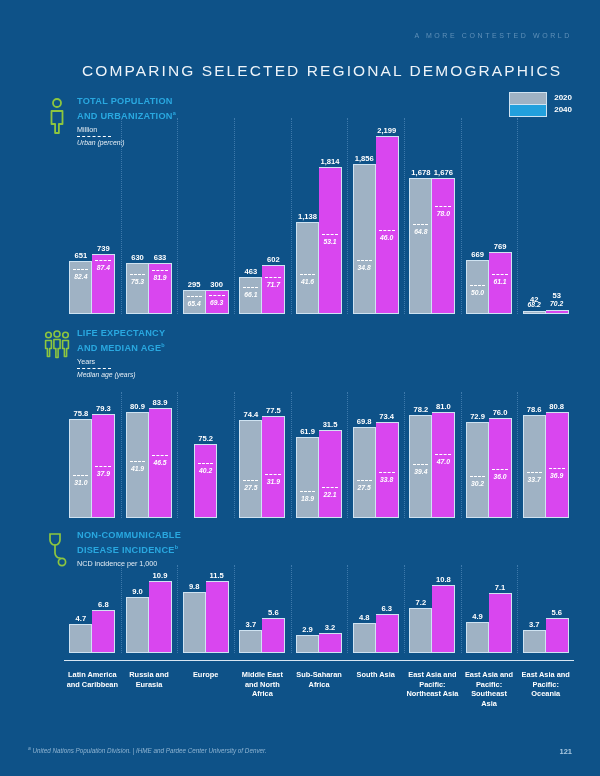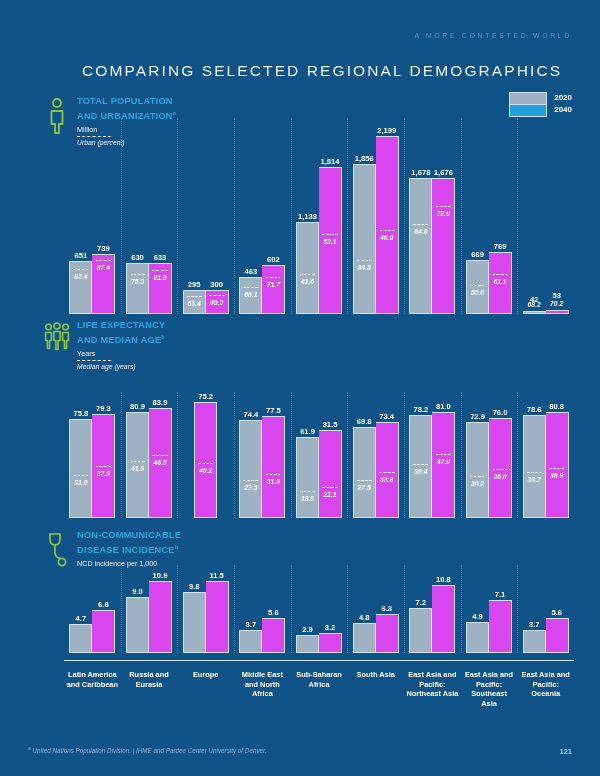--- a/index.html
+++ b/index.html
@@ -260,21 +260,21 @@
             </div>
             <div class="bar b2040" style="width: 23px; height: 4.29013px;">
               <div class="toplabel" style="margin-bottom: 11px;">53</div>
               <div class="outside-val" style="bottom: 6.29013px;">70.2</div>
             </div>
           </div>
         </div>
       </div>
   </div>
 
-  <div class="sec-head" style="left:44px;top:320px;">
+  <div class="sec-head" style="left:44px;top:328px;">
     <div class="sec-icon">
       <svg width="26" height="32" viewBox="0 0 26 32" aria-hidden="true">
         <g fill="none" stroke="#8dc63f" stroke-width="1.6" stroke-linejoin="round">
           <circle cx="4.5" cy="5" r="2.8"></circle>
             <path d="M1.6 10.5h5.8v8H5.6v8H3.4v-8H1.6z"></path>
           <circle cx="13" cy="4" r="3"></circle>
             <path d="M9.9 9.5h6.2v9h-2v9h-2.2v-9H9.9z"></path>
           <circle cx="21.5" cy="5" r="2.8"></circle>
             <path d="M18.6 10.5h5.8v8h-1.8v8h-2.2v-8h-1.8z"></path>
         </g>
@@ -324,21 +324,21 @@
             </div>
             <div class="bar b2040" style="width: 23px; height: 110px;">
               <div class="toplabel">83.9</div>
               <div class="urban-line" style="bottom: 60.9654px;"></div>
               <div class="urban-val" style="bottom: 50.9654px;">46.5</div>
             </div>
           </div>
         </div>
         <div class="group">
           <div class="bar-wrap">
-            <div class="bar b2040" style="width: 23px; height: 116px;">
+            <div class="bar b2040" style="width: 23px; height: 74px;">
               <div class="toplabel">75.2</div>
               <div class="urban-line" style="bottom: 52.7056px;"></div>
               <div class="urban-val" style="bottom: 42.7056px;">40.2</div>
             </div>
           </div>
         </div>
         <div class="group">
           <div class="bar-wrap">
             <div class="bar b2020" style="width: 23px; height: 97.5447px;">
               <div class="toplabel">74.4</div>
@@ -522,21 +522,21 @@
             <div class="bar b2040" style="width: 23px; height: 67.6174px;">
               <div class="toplabel">10.8</div>
             </div>
           </div>
         </div>
         <div class="group">
           <div class="bar-wrap">
             <div class="bar b2020" style="width: 23px; height: 30.6783px;">
               <div class="toplabel">4.9</div>
             </div>
-            <div class="bar b2040" style="width: 23px; height: 53px;">
+            <div class="bar b2040" style="width: 23px; height: 60px;">
               <div class="toplabel">7.1</div>
             </div>
           </div>
         </div>
         <div class="group">
           <div class="bar-wrap">
             <div class="bar b2020" style="width: 23px; height: 23.1652px;">
               <div class="toplabel">3.7</div>
             </div>
             <div class="bar b2040" style="width: 23px; height: 35.0609px;">

